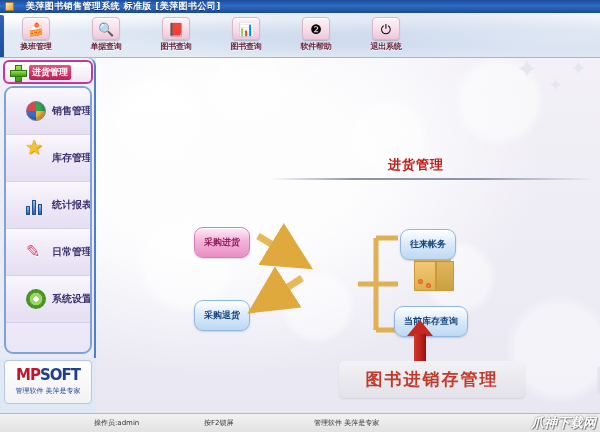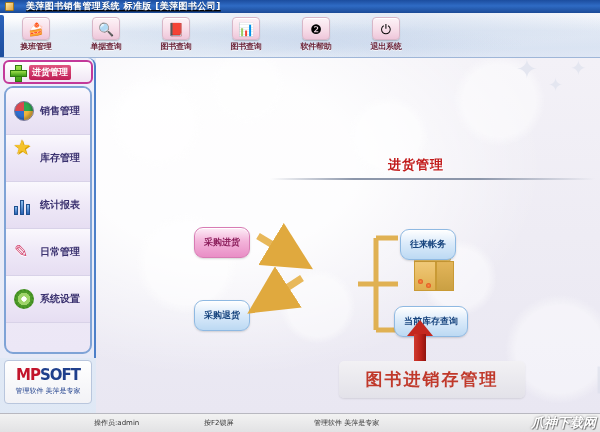--- a/index.html
+++ b/index.html
@@ -12,21 +12,21 @@
   #app {
     position: relative;
     width: 600px; height: 432px;
     background: linear-gradient(180deg,#e8eef8 0%,#dfe8f5 100%);
   }
 
   
   .titlebar {
     position: absolute; top: 0; left: 0; width: 600px; height: 13px;
     background: linear-gradient(180deg,#1c4d9e 0%,#2f6bc4 45%,#1b4a96 100%);
-    display: flex; align-items: center; text-decoration: underline;
+    display: flex; align-items: center;
   }
   .titlebar .tb-title {
     font-size: 9px; color: #ffffff; font-weight: bold;
     margin-left: 26px; letter-spacing: .4px;
     text-shadow: 0 1px 0 rgba(0,0,0,.45);
     white-space: nowrap;
   }
   .titlebar .tb-ico {
     position:absolute; left: 5px; top: 2px; width: 9px; height: 9px;
     background: linear-gradient(135deg,#ffe9a8,#e2a33c);
@@ -102,21 +102,21 @@
   .sb-top .plus::before{ left:5px; top:0; width:5px; height:15px; }
   .sb-top .plus::after{ left:0; top:5px; width:15px; height:5px; }
   .sb-top .tlbl {
     font-size: 9px; font-weight: bold; color: #ffffff;
     background: linear-gradient(180deg,#e0547f,#c01f57);
     padding: 1px 3px; border-radius: 2px; white-space: nowrap;
   }
 
   .sb-item {
     position: relative; height: 47px;
-    display: flex; align-items: center; gap: 6px; padding-left: 8px;
+    display: flex; align-items: center; gap: 6px; padding-left: 20px;
     border-bottom: 1px solid #d8d2e8;
     background: linear-gradient(180deg,#faf8fd 0%,#eee8f7 50%,#e6def2 100%);
   }
   .sb-item .sico { width: 20px; height: 20px; flex: none; position: relative; }
   .sb-item .slbl { font-size: 10px; font-weight: bold; color: #3b3270; white-space: nowrap; }
 
   .ico-sales { border-radius:50%;
     background: conic-gradient(#2fa84f 0 25%, #f0b63c 0 50%, #2f6fd0 0 75%, #d9484f 0 100%);
     border:1px solid #7a7a9a; box-shadow: inset -2px -2px 3px rgba(0,0,0,.25);}
   .ico-star { width:0;height:0; position:relative; }

